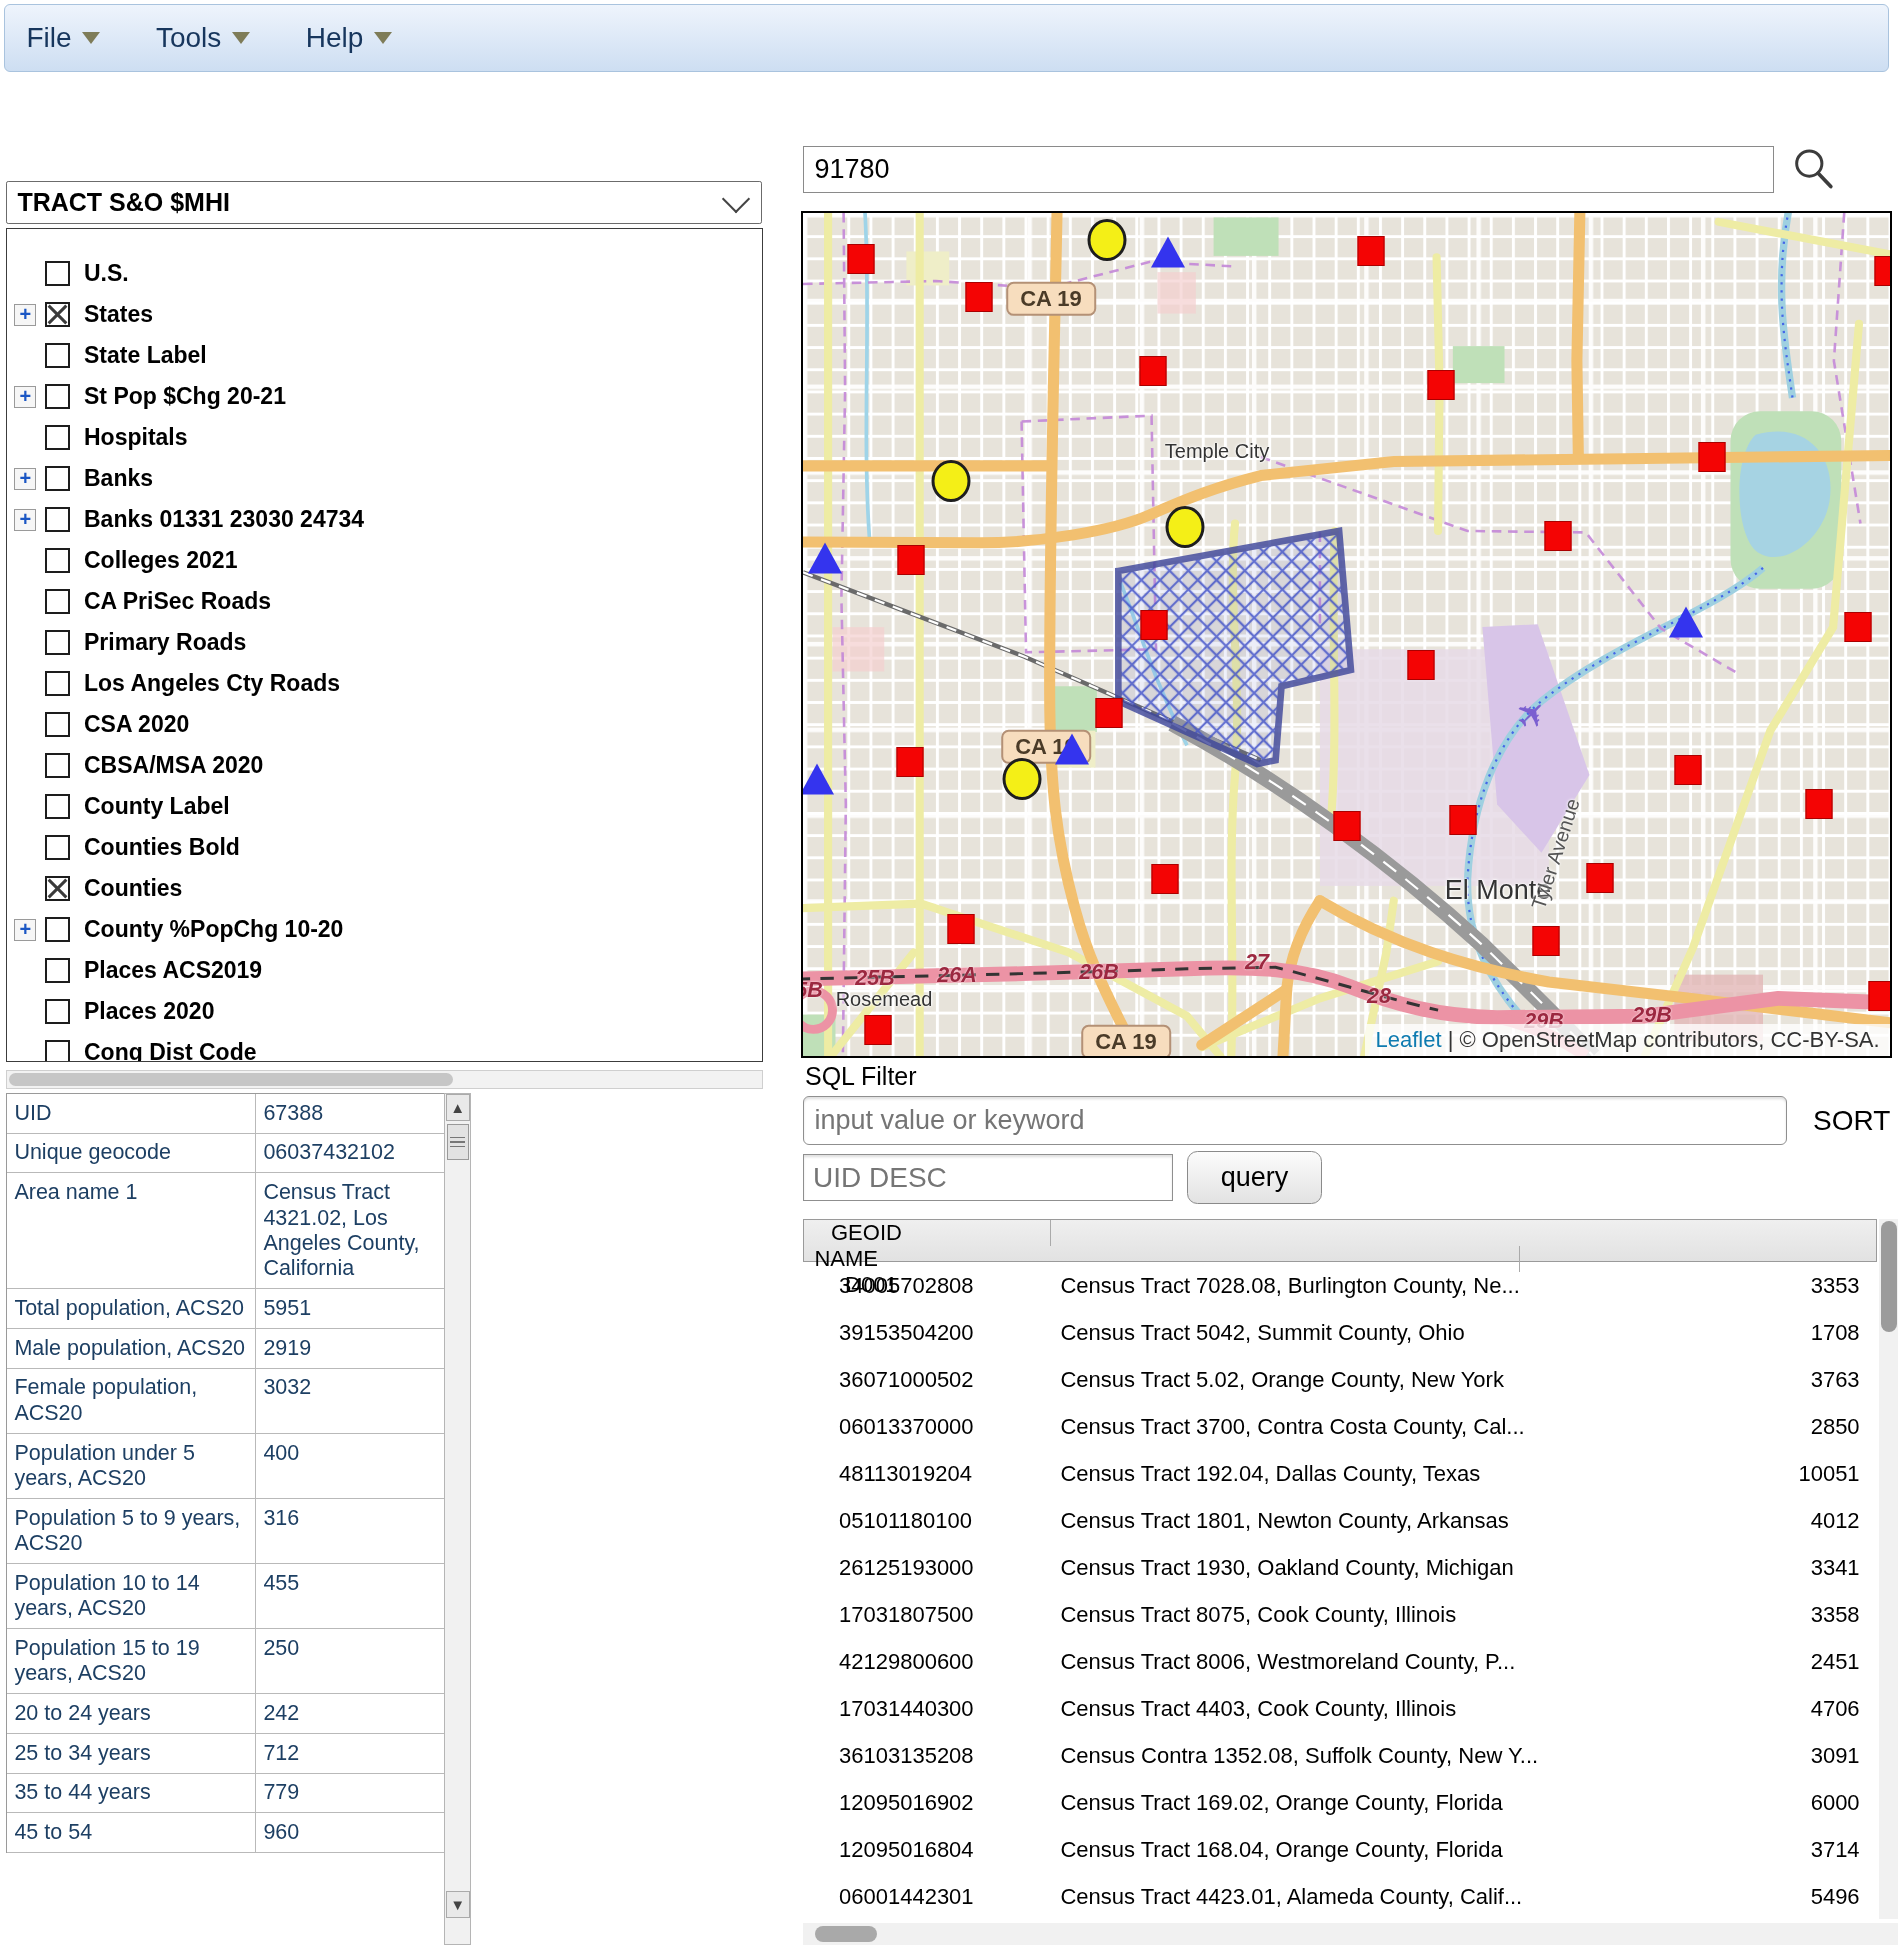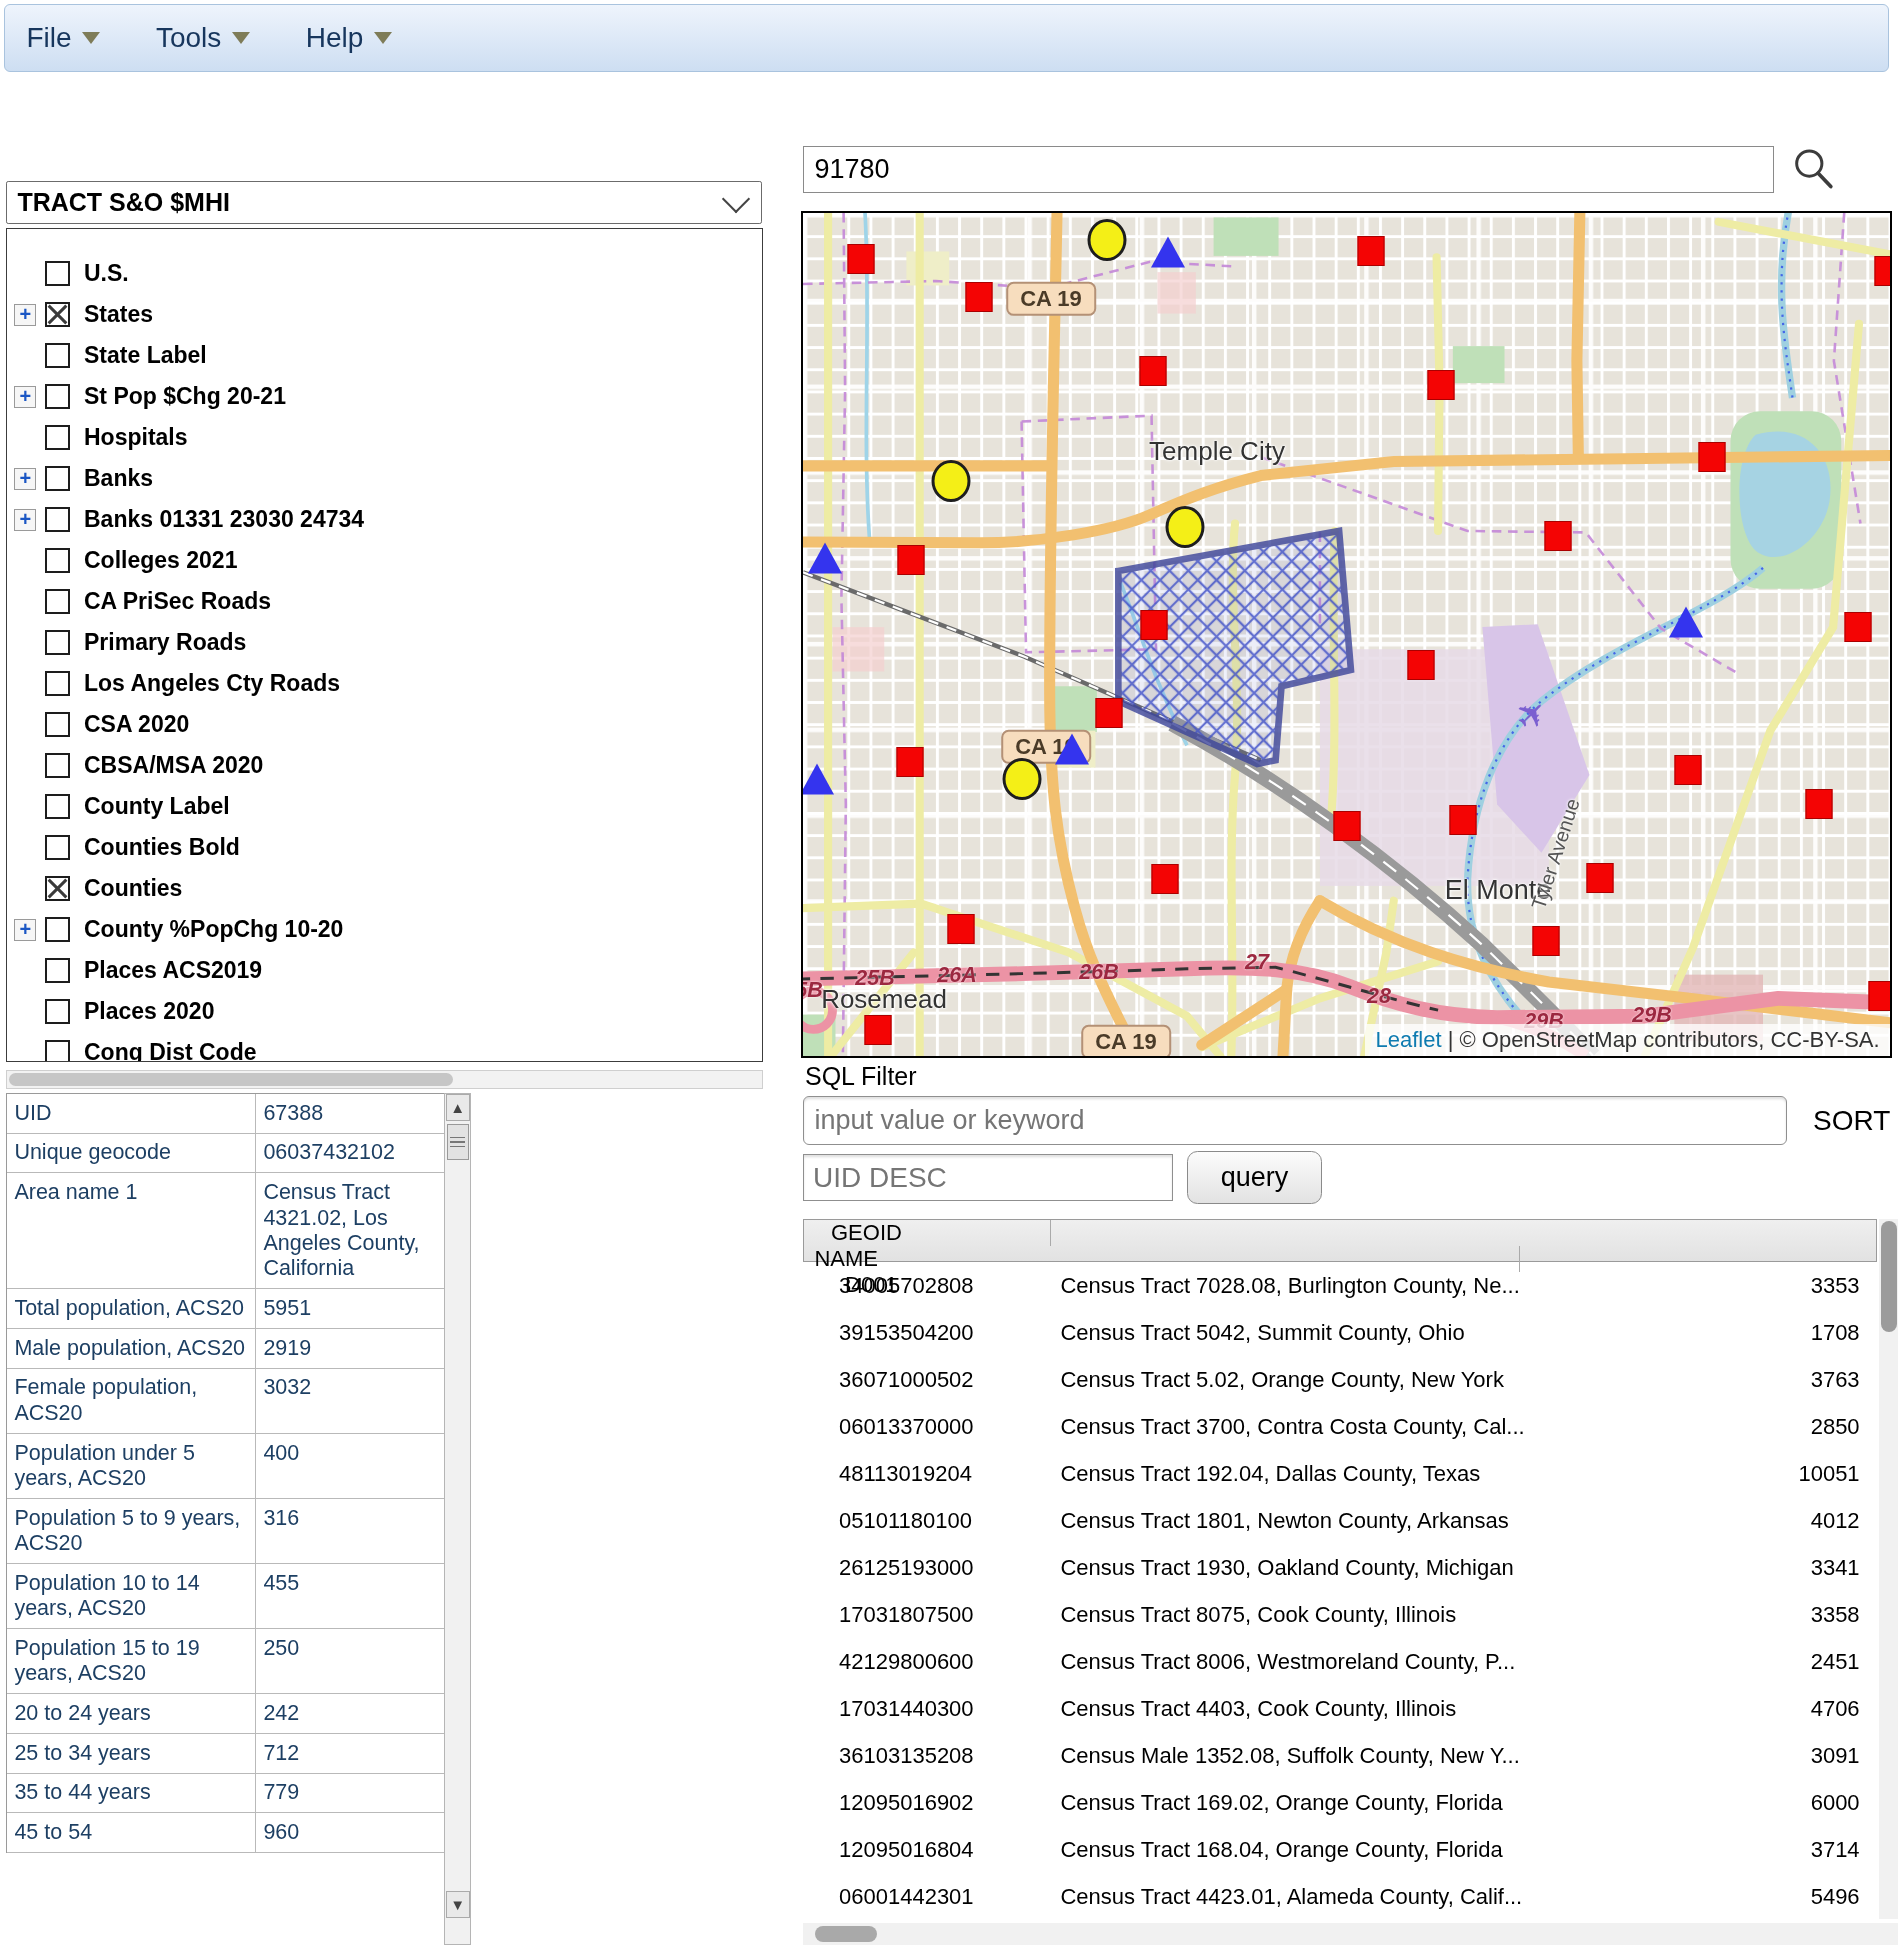--- a/index.html
+++ b/index.html
@@ -48,21 +48,21 @@
     border:1.5px solid #8a8a8a;font-size:27px;padding:0 10.4px;color:#000;font-family:inherit;}
   .search-icon{position:absolute;left:1790px;top:145px;}
   
   .map{position:absolute;left:801px;top:211px;width:1087px;height:843px;border:2.2px solid #000;overflow:hidden;background:#ece8e0;}
   .map svg.base{position:absolute;left:0;top:0;width:100%;height:100%;}
   .mk{position:absolute;transform:translate(-50%,-50%);}
   .mk.red-square{width:25px;height:28px;background:#f40404;border:0.7px solid #a00;}
   .mk.yellow-circle{width:33px;height:36px;border-radius:50%;background:#f4ef17;border:3px solid #1e1e1e;}
   .mk.blue-triangle{width:0;height:0;border-left:17px solid transparent;border-right:17px solid transparent;
     border-bottom:31px solid #3434ee;background:none;}
-  .city{position:absolute;color:#333;font-size:26px;transform:translate(-50%,-50%);white-space:nowrap;
+  .city{position:absolute;color:#333;font-size:20px;transform:translate(-50%,-50%);white-space:nowrap;
     text-shadow:0 0 2.2px #fff,0 0 4.4px #fff,0.7px 0.7px 1.5px #fff;}
   .street-label{position:absolute;color:#555;font-size:20px;white-space:nowrap;
     transform:translate(-50%,-50%) rotate(-72deg);text-shadow:0 0 2.2px #fff,0 0 3.7px #fff;}
   .shield{position:absolute;transform:translate(-50%,-50%);background:#f7ddbe;border:2.2px solid #b49176;border-radius:7.4px;
     color:#4a3b28;font-size:22px;font-weight:bold;padding:2.2px 12px;white-space:nowrap;}
   .exit{position:absolute;transform:translate(-50%,-50%);color:#9c2840;font-size:21.5px;font-weight:bold;font-style:italic;
     text-shadow:0 0 2.2px #fff;white-space:nowrap;}
   .plane{position:absolute;transform:translate(-50%,-50%) rotate(-45deg);font-size:37px;color:#7b5fd0;}
   .attribution{position:absolute;right:0;bottom:0;background:rgba(255,255,255,.78);padding:3px 10.4px;font-size:22px;color:#333;white-space:nowrap;margin-left:16px;}
   .attribution .lf{color:#0e7bb0;}
@@ -488,21 +488,21 @@
         <div class="rc2">Census Tract 8006, Westmoreland County, P...</div>
         <div class="rc3">2451</div>
       </div>
       <div class="rrow">
         <div class="rc1">17031440300</div>
         <div class="rc2">Census Tract 4403, Cook County, Illinois</div>
         <div class="rc3">4706</div>
       </div>
       <div class="rrow">
         <div class="rc1">36103135208</div>
-        <div class="rc2">Census Male 1352.08, Suffolk County, New Y...</div>
+        <div class="rc2">Census Contra 1352.08, Suffolk County, New Y...</div>
         <div class="rc3">3091</div>
       </div>
       <div class="rrow">
         <div class="rc1">12095016902</div>
         <div class="rc2">Census Tract 169.02, Orange County, Florida</div>
         <div class="rc3">6000</div>
       </div>
       <div class="rrow">
         <div class="rc1">12095016804</div>
         <div class="rc2">Census Tract 168.04, Orange County, Florida</div>

